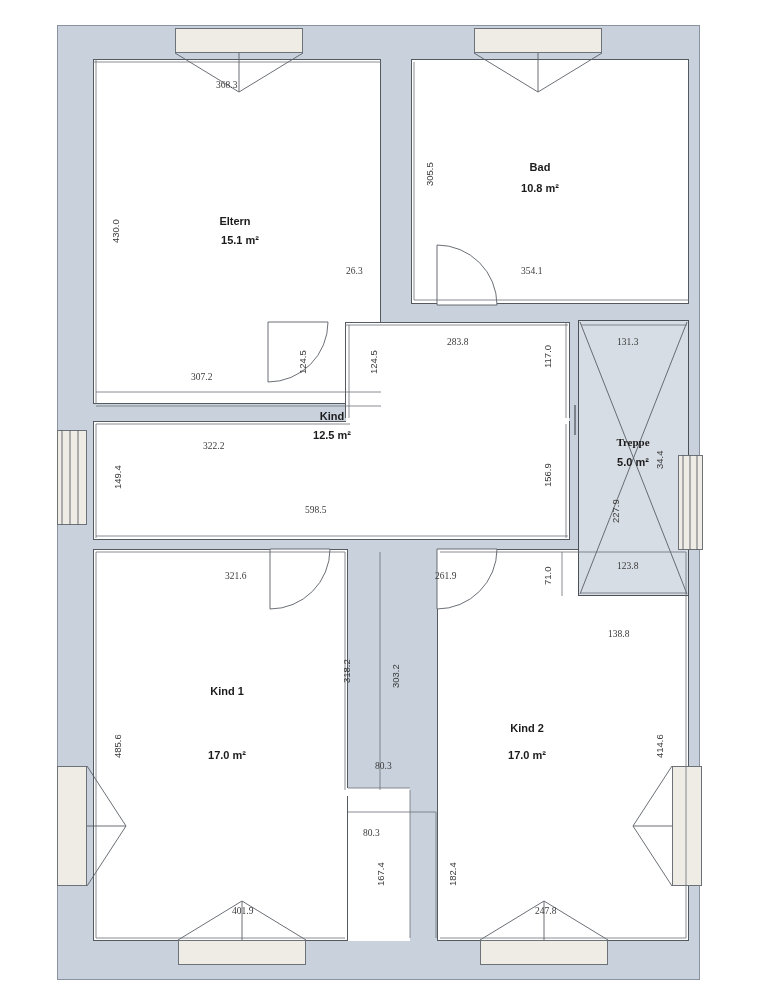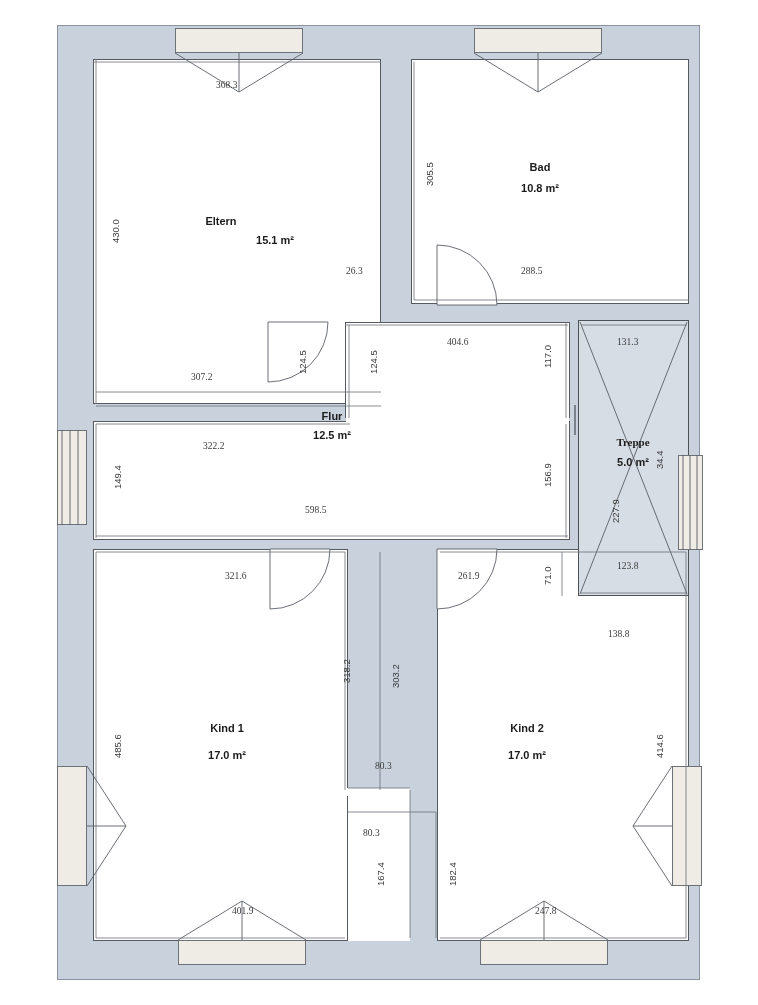--- a/index.html
+++ b/index.html
@@ -98,49 +98,49 @@
       <line x1="348" y1="788" x2="410" y2="788"></line>
       <line x1="348" y1="812" x2="436" y2="812"></line>
       <line x1="410" y1="790" x2="410" y2="938"></line>
       <line x1="436" y1="812" x2="436" y2="938"></line>
       <line x1="96" y1="938" x2="345" y2="938"></line>
       <line x1="440" y1="938" x2="686" y2="938"></line>
       <line x1="96" y1="406" x2="381" y2="406"></line>
     </g>
   </svg>
 
-  <div class="lbl" style="left:174px;top:215px;width:94px;">Eltern</div>
-  <div class="area" style="left:200px;top:234px;width:94px;text-align:right;">15.1 m²</div>
+  <div class="lbl" style="left:188px;top:215px;width:94px;">Eltern</div>
+  <div class="area" style="left:193px;top:234px;width:94px;">15.1 m²</div>
 
   <div class="lbl" style="left:493px;top:161px;width:94px;">Bad</div>
   <div class="area" style="left:493px;top:182px;width:94px;">10.8 m²</div>
 
-  <div class="lbl" style="left:285px;top:410px;width:94px;">Flur</div>
+  <div class="lbl" style="left:285px;top:410px;width:94px;">Kind</div>
   <div class="area" style="left:285px;top:429px;width:94px;">12.5 m²</div>
 
   <div class="lbl" style="left:586px;top:436px;width:94px;font-family:Liberation Serif, serif;">Treppe</div>
   <div class="area" style="left:586px;top:456px;width:94px;">5.0 m²</div>
 
-  <div class="lbl" style="left:180px;top:722px;width:94px;">Kind 1</div>
+  <div class="lbl" style="left:180px;top:685px;width:94px;">Kind 1</div>
   <div class="area" style="left:180px;top:749px;width:94px;">17.0 m²</div>
 
   <div class="lbl" style="left:480px;top:722px;width:94px;">Kind 2</div>
   <div class="area" style="left:480px;top:749px;width:94px;">17.0 m²</div>
 
   <div class="dim" style="left:216px;top:80px;">368.3</div>
   <div class="dim" style="left:191px;top:372px;">307.2</div>
-  <div class="dim" style="left:521px;top:266px;">288.5</div>
+  <div class="dim" style="left:521px;top:266px;">354.1</div>
   <div class="dim" style="left:346px;top:266px;">26.3</div>
-  <div class="dim" style="left:447px;top:337px;">404.6</div>
+  <div class="dim" style="left:447px;top:337px;">283.8</div>
   <div class="dim" style="left:617px;top:337px;">131.3</div>
   <div class="dim" style="left:617px;top:561px;">123.8</div>
   <div class="dim" style="left:203px;top:441px;">322.2</div>
   <div class="dim" style="left:305px;top:505px;">598.5</div>
   <div class="dim" style="left:201px;top:571px;margin-left:24px;">321.6</div>
-  <div class="dim" style="left:458px;top:571px;">261.9</div>
+  <div class="dim" style="left:435px;top:571px;">261.9</div>
   <div class="dim" style="left:608px;top:629px;">138.8</div>
   <div class="dim" style="left:375px;top:761px;">80.3</div>
   <div class="dim" style="left:363px;top:828px;">80.3</div>
   <div class="dim" style="left:232px;top:906px;">401.9</div>
   <div class="dim" style="left:535px;top:906px;">247.8</div>
 
   <div class="dimv" style="left:110px;top:243px;">430.0</div>
   <div class="dimv" style="left:424px;top:186px;">305.5</div>
   <div class="dimv" style="left:297px;top:374px;">124.5</div>
   <div class="dimv" style="left:368px;top:374px;">124.5</div>

